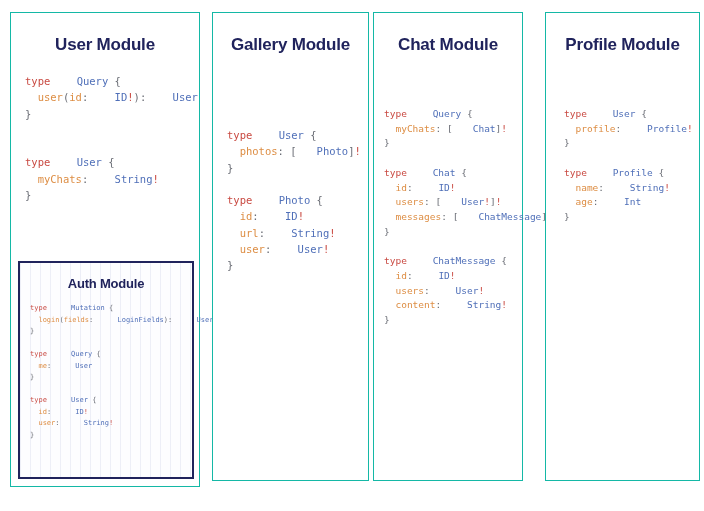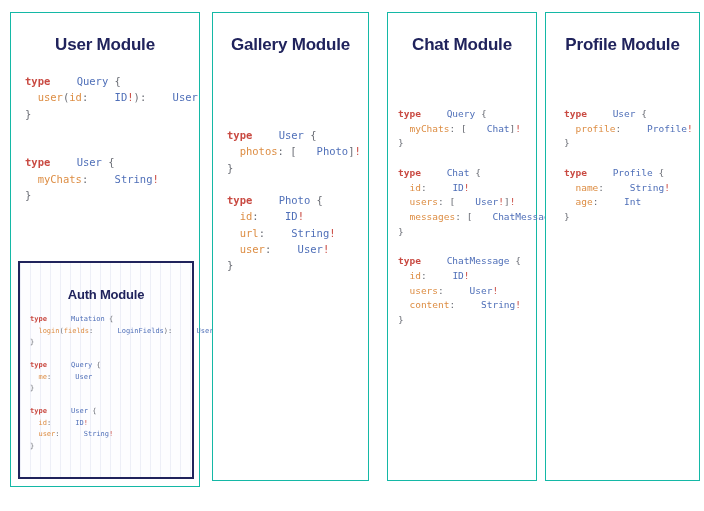--- a/index.html
+++ b/index.html
@@ -25,21 +25,21 @@
 
   
   .panel {
     position: absolute;
     background: #ffffff;
     border: 1px solid #14b8a6;
     box-sizing: border-box;
   }
   .panel-user     { left: 10px;  top: 12px;  width: 190px; height: 475px; }
   .panel-gallery  { left: 212px; top: 12px;  width: 157px; height: 469px; }
-  .panel-chat     { left: 387px; top: 12px;  width: 150px; height: 469px; }
+  .panel-chat     { left: 373px; top: 12px;  width: 150px; height: 469px; }
   .panel-profile  { left: 545px; top: 12px;  width: 155px; height: 469px; }
 
   .panel-title {
     text-align: center;
     font-weight: bold;
     color: #20235c;
     letter-spacing: -0.2px;
   }
   .panel-user .panel-title,
   .panel-gallery .panel-title,
@@ -54,21 +54,21 @@
   .code {
     font-family: "DejaVu Sans Mono", "Liberation Mono", monospace;
     white-space: pre;
     color: #5c5f66;
     line-height: 1.55;
   }
   .code-lg { font-size: 10.5px; }
   .code-md { font-size: 9.5px; }
   .code-sm { font-size: 7px; line-height: 1.65; }
 
-  .kw   { color: #c94a42; font-weight: bold; }      
+  .kw   { color: #c94a42; }      
   .tn   { color: #4f6fb8; margin-left: 20px; }      
   .fld  { color: #dd8d43; }      
   .pun  { color: #6a6d75; }      
   .bang { color: #c94a42; }
 
   
   .subpanel {
     position: absolute;
     left: 7px;
     top: 248px;
@@ -79,21 +79,21 @@
     background:
       repeating-linear-gradient(to right,
         rgba(140,150,200,0.14) 0px,
         rgba(140,150,200,0.14) 1px,
         rgba(255,255,255,0) 1px,
         rgba(255,255,255,0) 10px),
       #fdfdff;
   }
   .subpanel .panel-title {
     font-size: 13px;
-    margin-top: 24px;
+    margin-top: 13px;
   }
 
   .code-wrap { padding: 0 0 0 14px; }
   .sub-code-wrap { padding: 0 0 0 10px; }
 </style>
 </head>
 <body>
 
 <div class="board">
 

